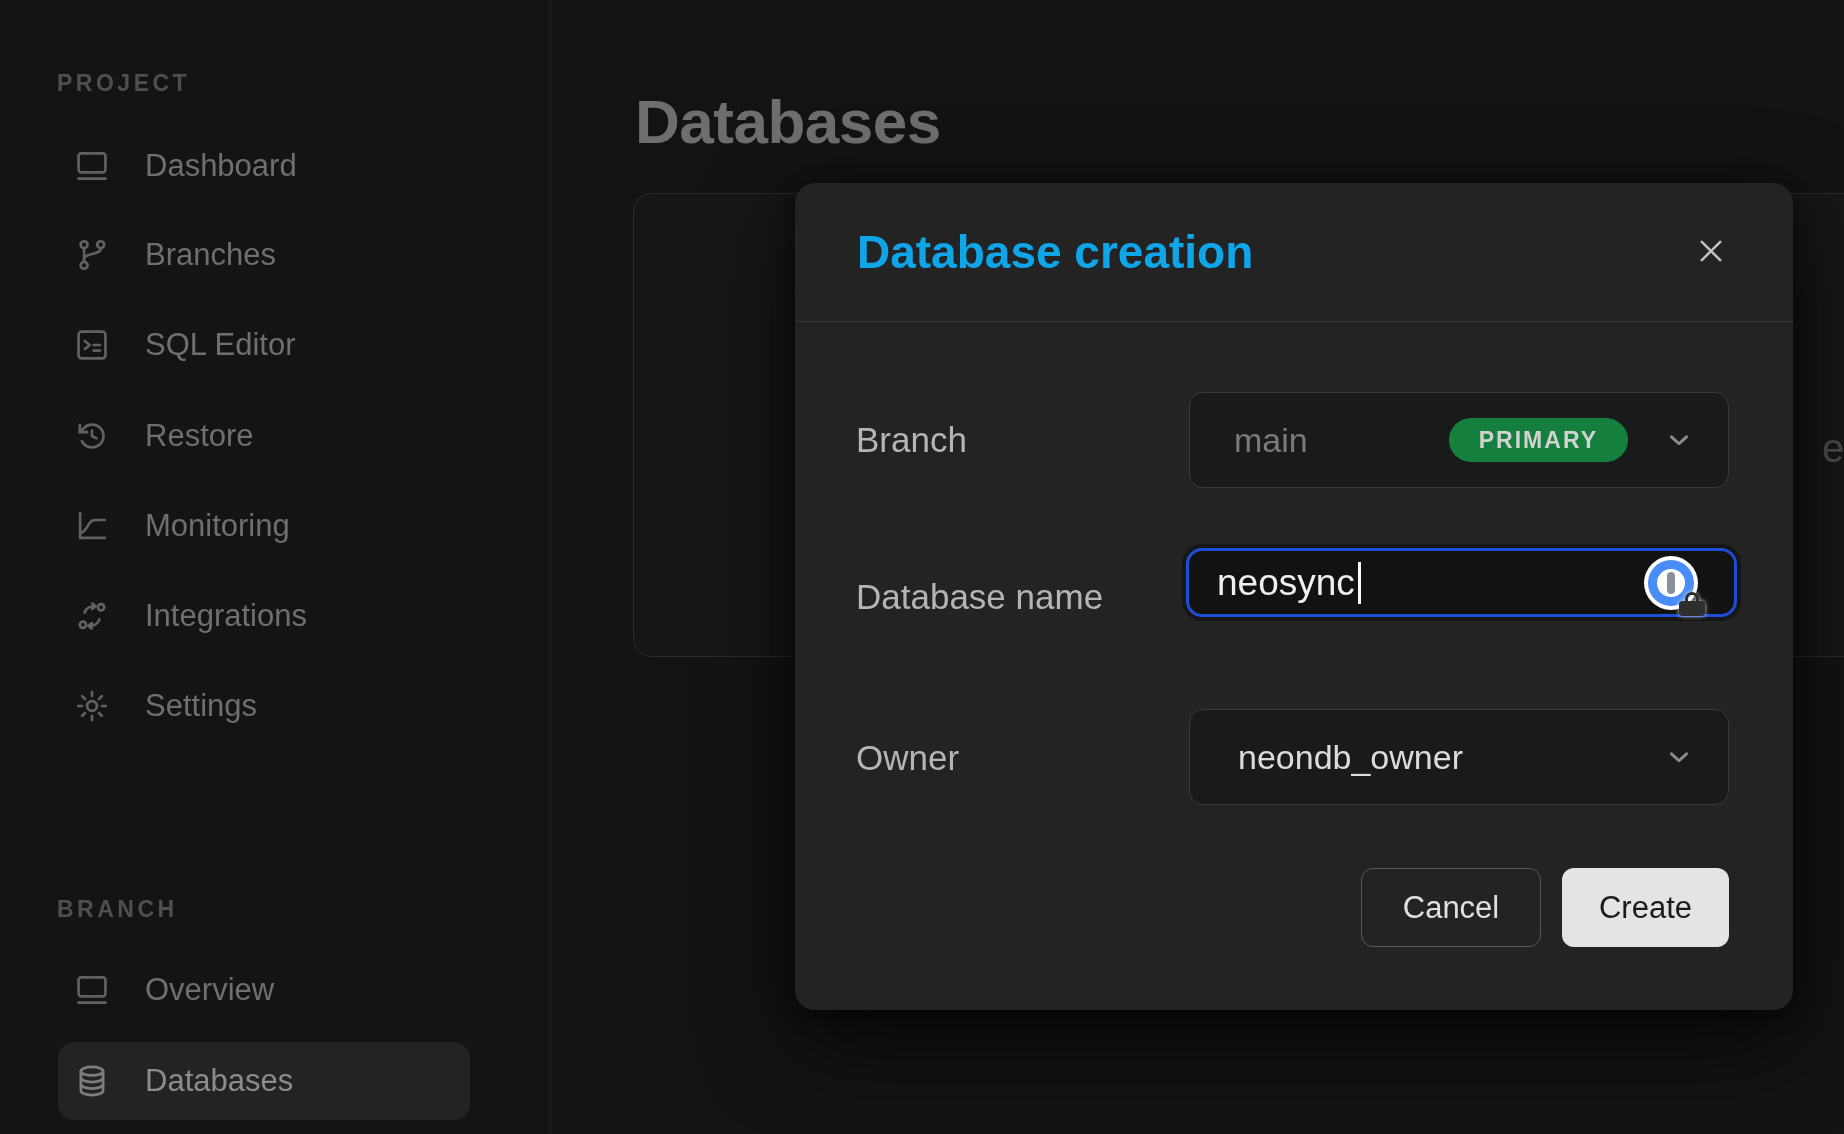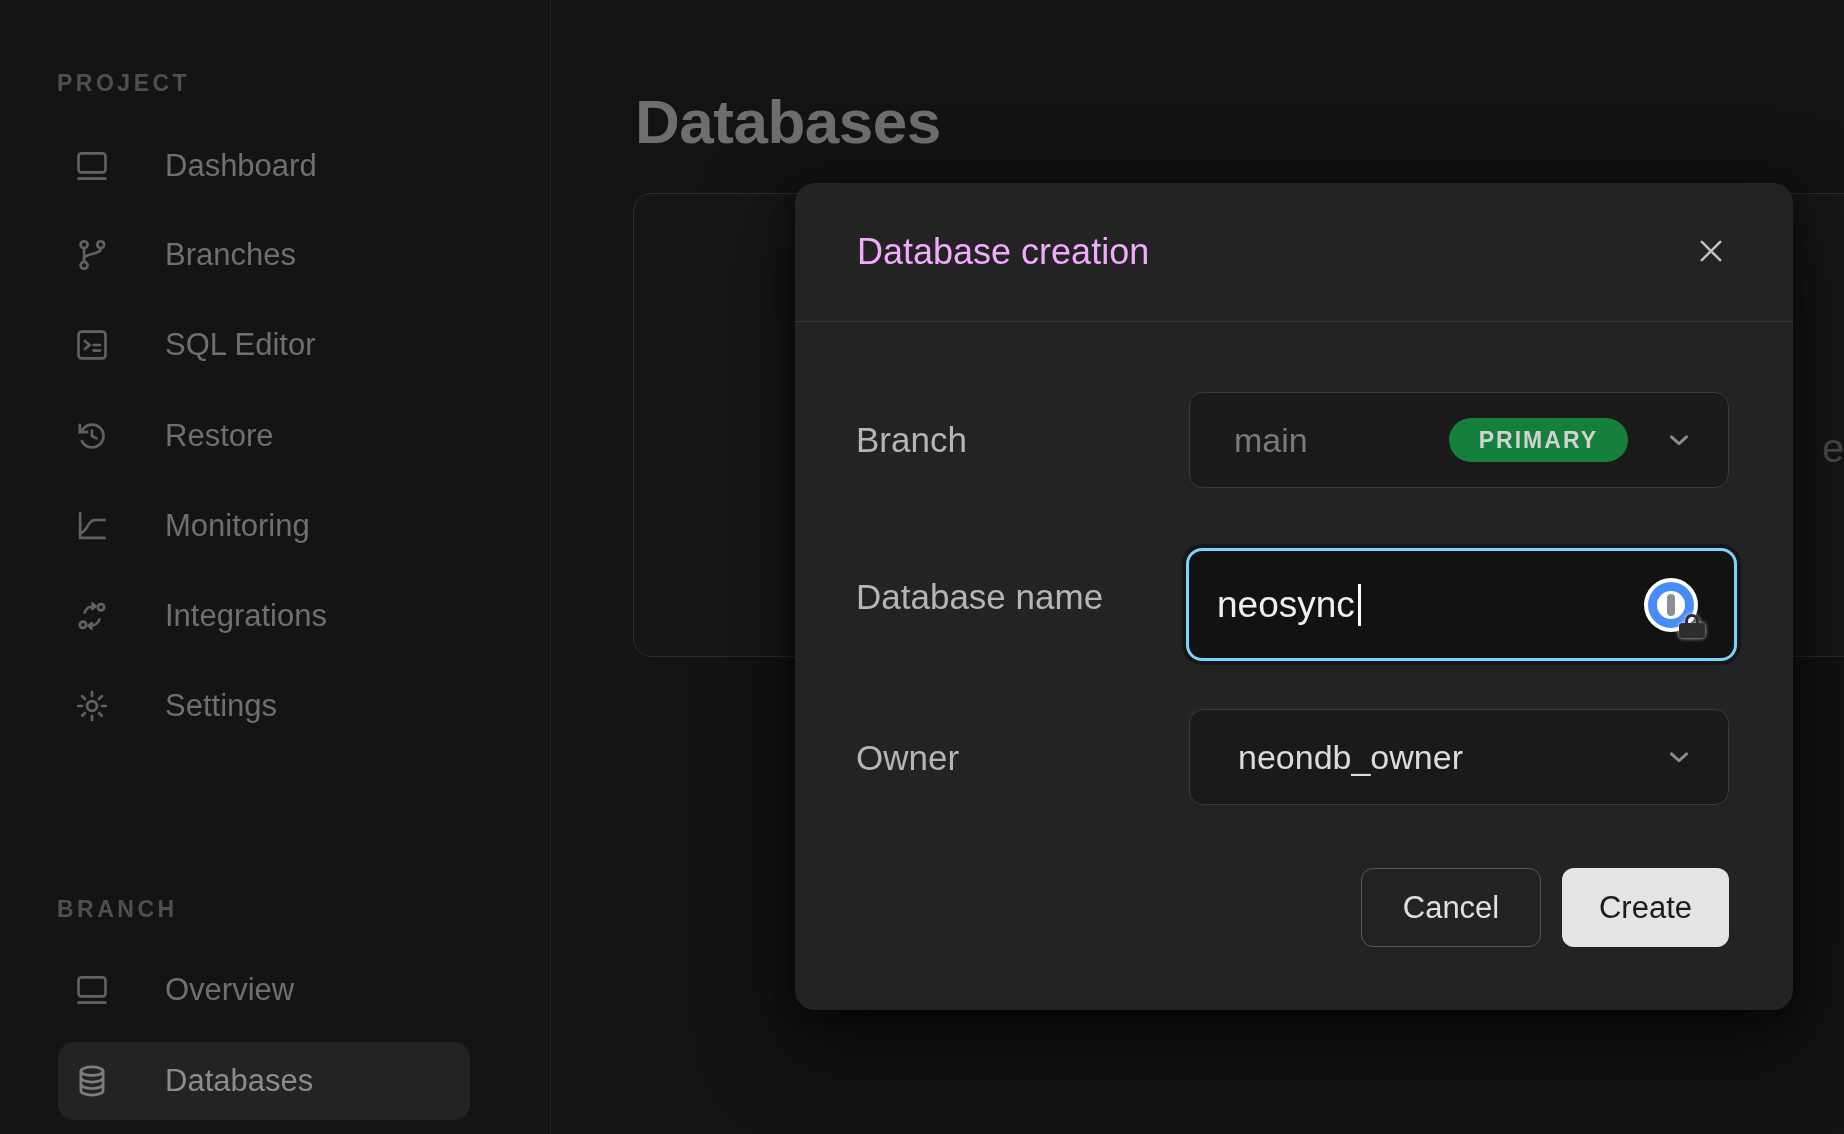--- a/index.html
+++ b/index.html
@@ -7,21 +7,21 @@
     position:relative;width:1844px;height:1134px;overflow:hidden;
     background:#131313;
     font-family:"Liberation Sans",sans-serif;
     -webkit-font-smoothing:antialiased;
   }
   
   .sidebar{position:absolute;left:0;top:0;width:550px;height:1134px;background:#141414;border-right:1px solid #242424;}
   .side-header{position:absolute;left:57px;font-size:23px;font-weight:700;letter-spacing:3.5px;color:#4f4f4f;}
   .side-item{
     position:absolute;left:58px;width:412px;height:78px;border-radius:16px;
-    display:flex;align-items:center;gap:54px;padding-left:15px;box-sizing:border-box;
+    display:flex;align-items:center;gap:34px;padding-left:15px;box-sizing:border-box;
     color:#6f6f6f;font-size:31px;cursor:pointer;
   }
   .side-item .icon{width:38px;height:38px;flex:0 0 38px;color:#616161;display:flex;align-items:center;justify-content:center;}
   .side-item .icon svg{width:38px;height:38px;}
   .side-item.active{background:#232323;color:#8c8c8c;}
   .side-item.active .icon{color:#7d7d7d;}
 
   
   .main-title{position:absolute;left:635px;top:44px;font-size:62px;font-weight:700;color:#6e6e6e;letter-spacing:-0.5px;}
   .bg-card{
@@ -34,21 +34,21 @@
   .modal{
     position:absolute;left:795px;top:183px;width:998px;height:827px;
     background:#232323;border-radius:20px;
     box-shadow:0 30px 90px rgba(0,0,0,.65), 0 4px 20px rgba(0,0,0,.5);
   }
   .modal-header{
     position:absolute;left:0;top:0;right:0;height:139px;
     border-bottom:1px solid #363636;display:flex;align-items:center;
     padding:0 62px;box-sizing:border-box;
   }
-  .modal-title{font-size:36px;font-weight:400;color:#f0abfc;}
+  .modal-title{font-size:46px;font-weight:700;color:#0ea5e9;}
   .close-btn{
     position:absolute;right:58px;top:44px;width:48px;height:48px;border:none;background:transparent;
     display:flex;align-items:center;justify-content:center;cursor:pointer;color:#c2c2c2;padding:0;
   }
   .close-btn svg{width:34px;height:34px;}
 
   .field-label{position:absolute;left:61px;font-size:35px;color:#b5b5b5;transform:translateY(-50%);}
   .control{
     position:absolute;left:394px;width:540px;height:96px;border-radius:14px;box-sizing:border-box;
     background:#1a1a1a;border:1px solid #3a3a3a;display:flex;align-items:center;cursor:pointer;
@@ -58,22 +58,22 @@
   .sel-bright{color:#dcdcdc;font-weight:500;padding-left:48px !important;}
   .badge{
     position:absolute;right:100px;top:50%;transform:translateY(-50%);
     height:44px;padding:0 30px;border-radius:22px;background:#15803d;
     display:flex;align-items:center;font-size:23px;font-weight:600;letter-spacing:2px;color:#d2d2d2;
   }
   .chev{position:absolute;right:34px;top:50%;transform:translateY(-50%);width:30px;height:30px;color:#8c8c8c;}
   .chev svg{width:30px;height:30px;}
 
   .name-input{
-    position:absolute;left:391px;top:365px;width:551px;height:113px;box-sizing:border-box;
-    background:#121212;border:3px solid #7dd3fc;border-radius:16px;
+    position:absolute;left:391px;top:365px;width:551px;height:69px;box-sizing:border-box;
+    background:#121212;border:3px solid #1d4ed8;border-radius:16px;
     box-shadow:0 0 0 4px rgba(0,0,0,.35);
     display:flex;align-items:center;padding-left:28px;cursor:text;
   }
   .name-input .value{font-size:37px;color:#f0f0f0;}
   .caret{display:inline-block;width:3px;height:42px;background:#fafafa;margin-left:3px;vertical-align:-8px;}
 
   
   .op-icon{position:absolute;right:36px;top:50%;transform:translateY(-50%);width:54px;height:54px;background:#ffffff;border-radius:50%;}
   .op-ring{position:absolute;inset:4px;border:9px solid #4a8cf7;border-radius:50%;box-sizing:border-box;}
   .op-slot{position:absolute;left:50%;top:50%;width:8px;height:22px;margin:-11px 0 0 -4px;background:#8a9096;border-radius:4px;}

